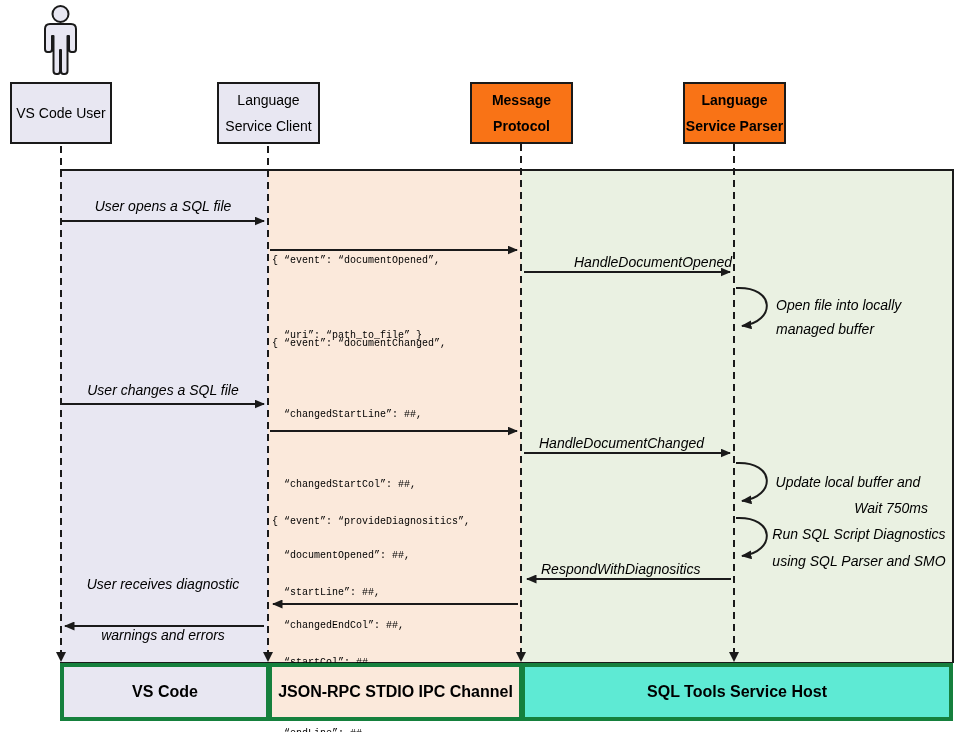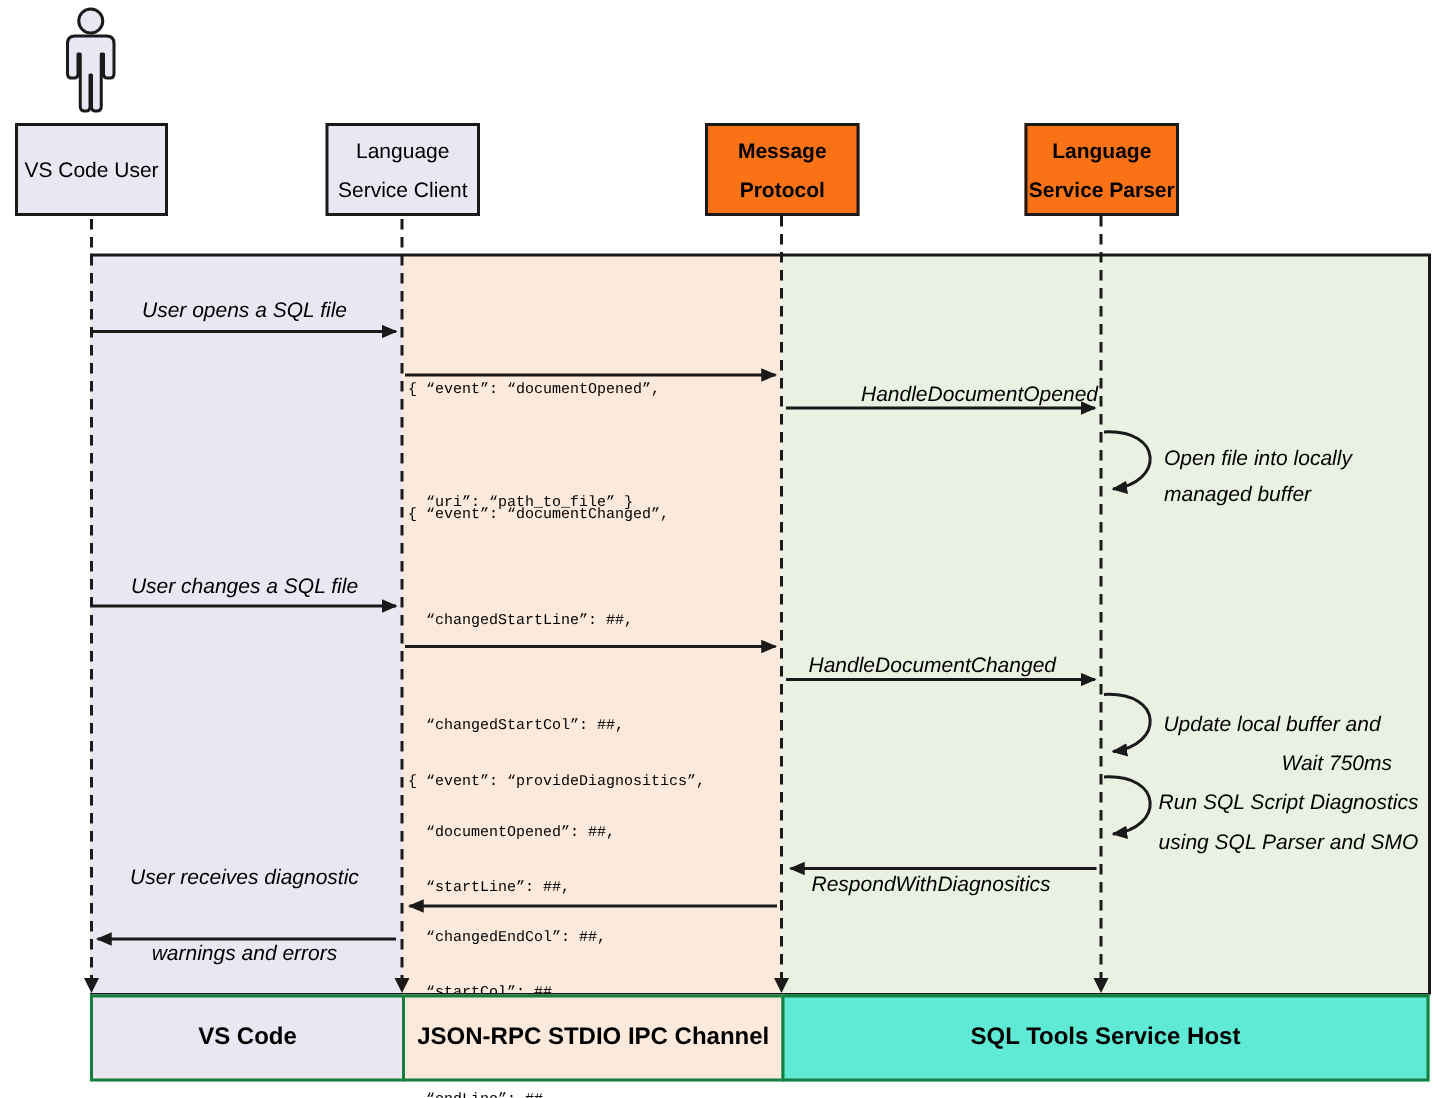--- a/index.html
+++ b/index.html
@@ -18,21 +18,21 @@
     position:absolute; top:82px; height:62px; box-sizing:border-box;
     border:2px solid #1a1a1a; display:flex; flex-direction:column;
     align-items:center; justify-content:center; text-align:center;
     font-size:14px; line-height:26px; z-index:3;
   }
   .actor-box.lavender { background:#e8e7f2; }
   .actor-box.green    { background:#f97316;font-weight:bold; }
 
   .footer-box {
     position:absolute; top:663px; height:58px; box-sizing:border-box;
-    border:2px solid #15803d; display:flex; align-items:center; justify-content:center;
+    border:4px solid #15803d; display:flex; align-items:center; justify-content:center;
     font-weight:bold; font-size:16px; z-index:3;
   }
   .footer-box.lavender { background:#e8e7f2; }
   .footer-box.peach    { background:#fbe9db; }
   .footer-box.green    { background:#5eead4; }
 
   .lbl {
     position:absolute; font-style:italic; font-size:14px; line-height:18px;
     white-space:nowrap; z-index:3;
   }
@@ -118,21 +118,21 @@
     <div>Service Parser</div>
   </div>
 
   <div class="lbl center" style="left:60px; top:197px; width:206px;">User opens a SQL file</div>
   <div class="lbl center" style="left:60px; top:381px; width:206px;">User changes a SQL file</div>
   <div class="lbl center" style="left:60px; top:575px; width:206px;">User receives diagnostic</div>
   <div class="lbl center" style="left:60px; top:626px; width:206px;">warnings and errors</div>
 
   <div class="lbl" style="left:539px; top:253px;margin-left:35px;">HandleDocumentOpened</div>
   <div class="lbl" style="left:539px; top:434px;">HandleDocumentChanged</div>
-  <div class="lbl" style="left:541px; top:580px;">RespondWithDiagnositics</div>
+  <div class="lbl" style="left:541px; top:560px;">RespondWithDiagnositics</div>
 
   <div class="lbl" style="left:776px; top:296px;">Open file into locally</div>
   <div class="lbl" style="left:776px; top:320px;">managed buffer</div>
 
   <div class="lbl center" style="left:768px; top:473px; width:160px;">Update local buffer and</div>
   <div class="lbl center" style="left:768px; top:499px; width:160px;text-align:right;">Wait 750ms</div>
 
   <div class="lbl center" style="left:768px; top:525px; width:182px;">Run SQL Script Diagnostics</div>
   <div class="lbl center" style="left:768px; top:552px; width:182px;">using SQL Parser and SMO</div>
 

